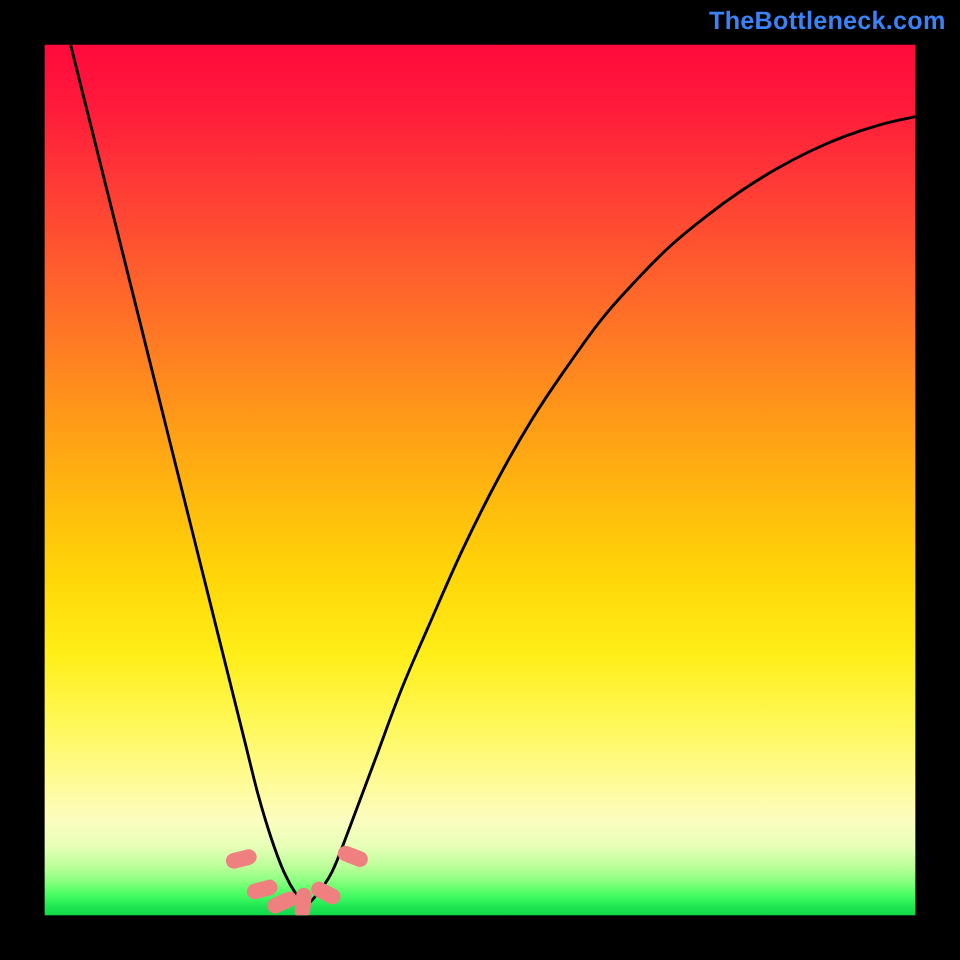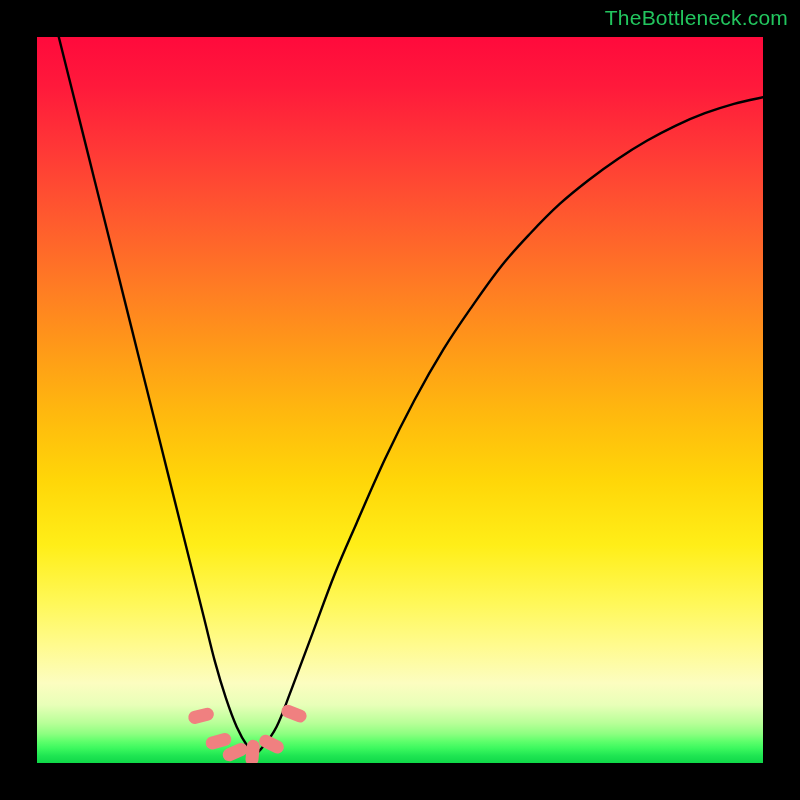--- a/index.html
+++ b/index.html
@@ -50,23 +50,23 @@
       #5fff6c 97%,
       #3bf85e 98%,
       #1fe552 99%,
       #0fd848 100%
     );
   }
   .watermark {
     position: absolute;
     top: 6px;
     right: 12px;
-    color: #22c55e;
+    color: #3b82f6;
     font-size: 21px;
-    font-weight: 400;
+    font-weight: 700;
     letter-spacing: 0.2px;
   }
   svg.curve {
     position: absolute;
     inset: 0;
     width: 726px;
     height: 726px;
   }
 </style>
 </head>

